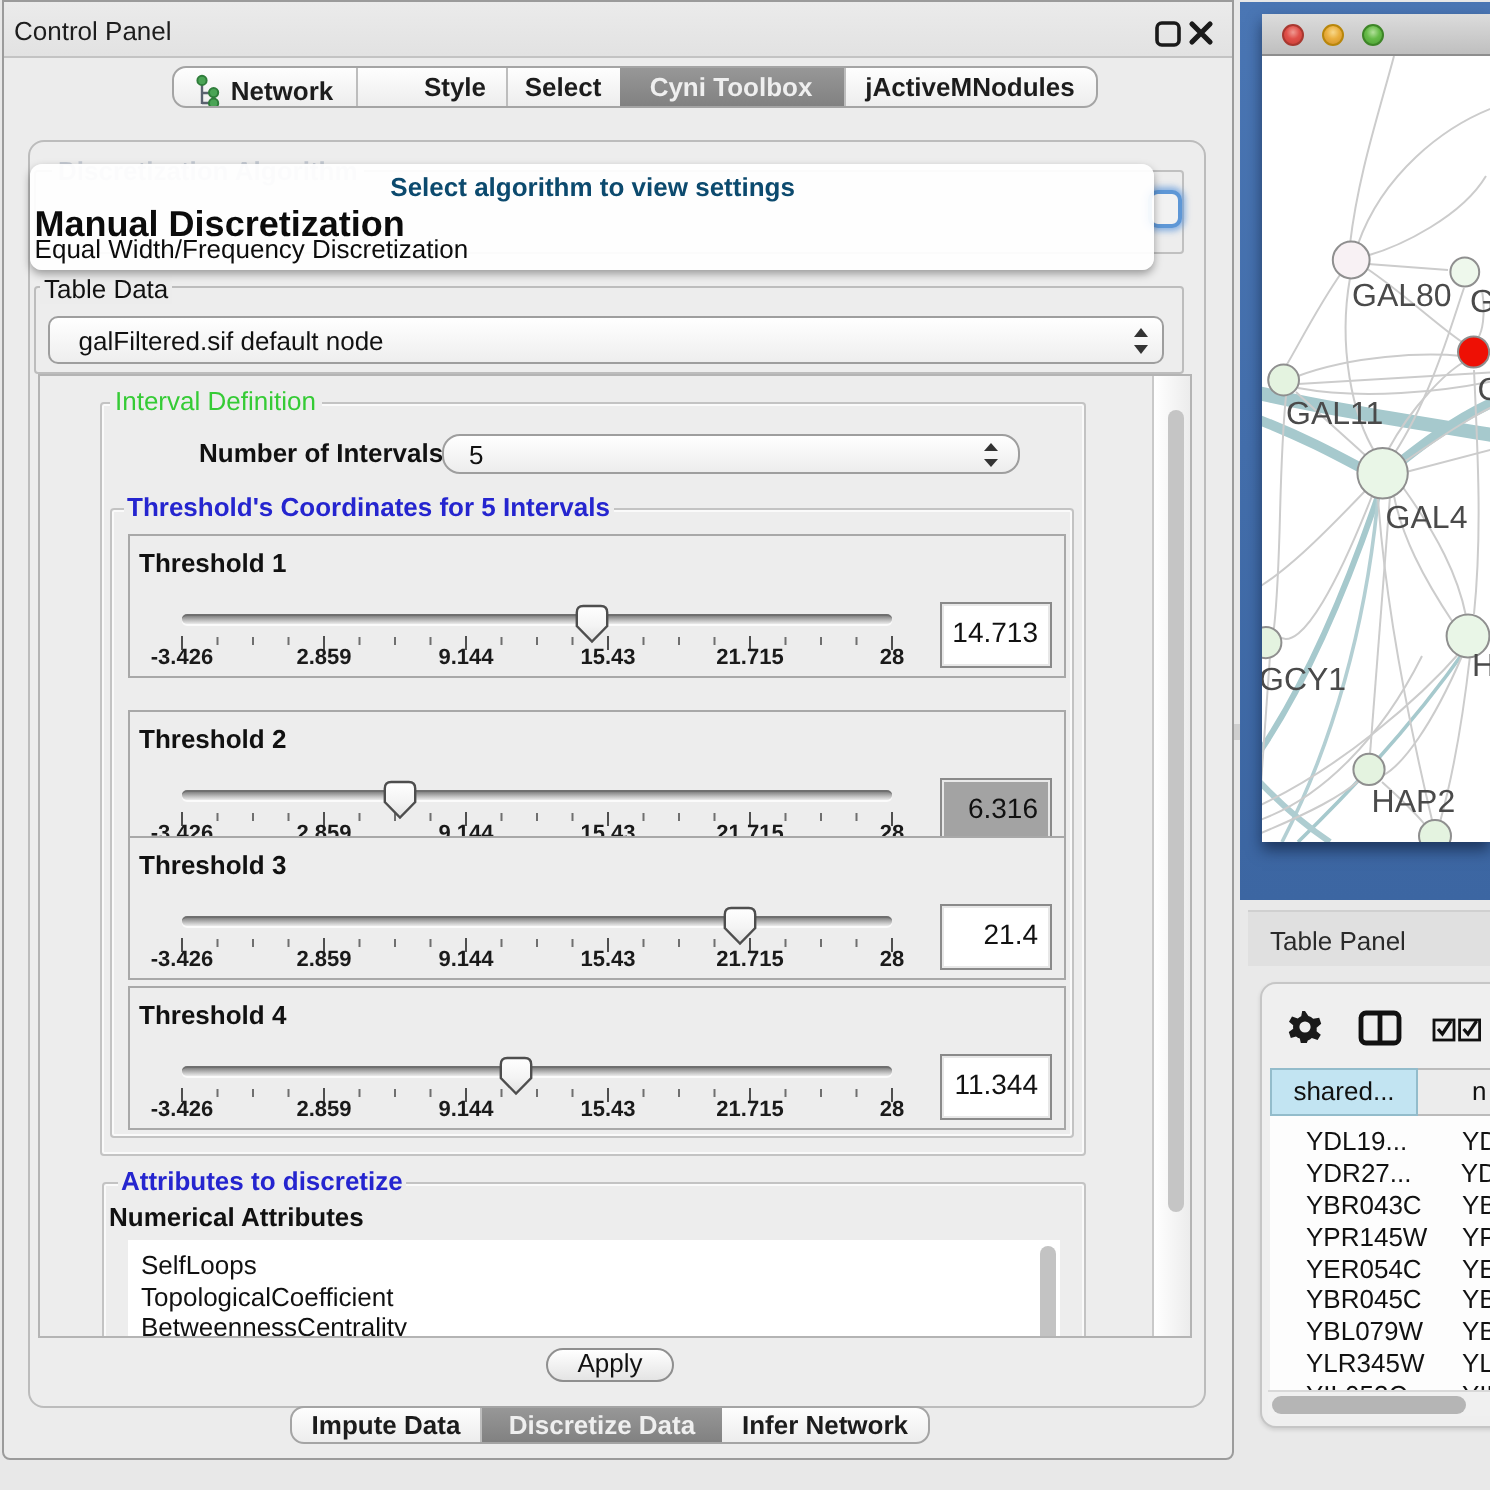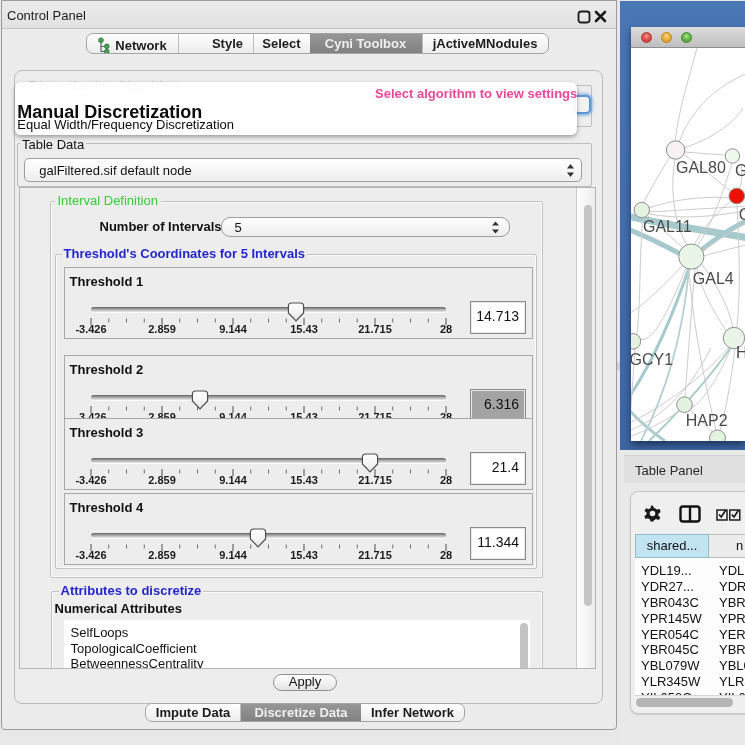--- a/index.html
+++ b/index.html
@@ -46,21 +46,21 @@
   <div class="abs" style="left:18px; top:136px; font-size:13px; color:#111; background:#ececec; padding:0 2px;">Table Data</div>
   <div class="abs" style="left:22.3px; top:157px; width:557.5px; height:24px; background:linear-gradient(#ffffff,#eeeeee); border:1px solid #9e9e9e; border-radius:5px;">
     <div class="abs" style="left:14px; top:4px; font-size:13px; color:#111;">galFiltered.sif default node</div>
     <svg class="abs" style="right:6px; top:4px;" width="9" height="15" viewBox="0 0 9 15">
       <path d="M4.5 1 L8 5.5 L1 5.5 Z" fill="#333"></path>
       <path d="M4.5 14 L8 9.5 L1 9.5 Z" fill="#333"></path>
     </svg>
   </div>
 
   <div class="abs" style="left:13.3px; top:81px; width:562px; height:53px; background:rgba(255,255,255,0.93); border-radius:6px; box-shadow:0 2px 4px rgba(0,0,0,0.35); z-index:5;">
-    <div class="abs" style="left:0; top:4px; width:100%; text-align:right; font-size:13px; font-weight:bold; color:#ec4899;">Select algorithm to view settings</div>
+    <div class="abs" style="left:0; top:4px; width:100%; text-align:center; font-size:13px; font-weight:bold; color:#0c4a6e;">Select algorithm to view settings</div>
     <div class="abs" style="left:2px; top:20px; font-size:18px; font-weight:bold; color:#0c0c0c;">Manual Discretization</div>
     <div class="abs" style="left:2px; top:35px; font-size:13px; color:#0c0c0c;">Equal Width/Frequency Discretization</div>
   </div>
 
   <div class="abs" style="left:16.5px; top:186px; width:577.5px; height:482px; border:1px solid #b4b4b4; background:#ededed; overflow:hidden;" id="viewport">
 
     <div class="abs" style="left:30px; top:13px; width:493px; height:377px; border:1px solid #c3c3c3; border-radius:2px; box-shadow:inset 0 0 0 1px #fafafa;"></div>
     <div class="abs" style="left:35px; top:5px; font-size:13px; color:#35cb35; background:#ededed; padding:0 3px;">Interval Definition</div>
 
     <div class="abs" style="left:80px; top:31px; font-size:13px; font-weight:bold; color:#111;">Number of Intervals</div>
@@ -284,21 +284,21 @@
     <div style="width:95px; display:flex; align-items:center; justify-content:center; border-right:1px solid #bdbdbd;">Impute Data</div>
     <div style="width:120px; display:flex; align-items:center; justify-content:center; background:linear-gradient(#979797,#818181); color:#efefef;">Discretize Data</div>
     <div style="width:103px; display:flex; align-items:center; justify-content:center;">Infer Network</div>
   </div>
 </div>
 
 <div class="abs" style="left:617px; top:362px; width:3px; height:8px; background:#cfcfcf;"></div>
 
 <div class="abs" style="left:620px; top:1px; width:125px; height:449px; background:linear-gradient(#4a76b4,#3c66a2);">
 
-  <div class="abs" style="left:11px; top:6px; width:114px; height:414px; box-shadow:0 4px 7px rgba(8,22,48,.6);margin-top:20px;">
+  <div class="abs" style="left:11px; top:6px; width:114px; height:414px; box-shadow:0 4px 7px rgba(8,22,48,.6);">
     <div class="abs" style="left:0; top:0; width:100%; height:21px; background:linear-gradient(#dcdcdc,#bfbfbf); border-bottom:1px solid #8e8e8e;">
       <div class="abs" style="left:10px; top:5px; width:11px; height:11px; border-radius:50%; background:radial-gradient(circle at 50% 35%, #f09a92 0%, #e0504a 45%, #c83c34 100%); border:0.5px solid #a83830;"></div>
       <div class="abs" style="left:30px; top:5px; width:11px; height:11px; border-radius:50%; background:radial-gradient(circle at 50% 35%, #f8d88a 0%, #eaaf3e 45%, #cf8f28 100%); border:0.5px solid #b8860b;"></div>
       <div class="abs" style="left:50px; top:5px; width:11px; height:11px; border-radius:50%; background:radial-gradient(circle at 50% 35%, #b2e09a 0%, #66bb48 45%, #4a9e33 100%); border:0.5px solid #3d8527;"></div>
     </div>
     <svg class="abs" style="left:0; top:21px;" width="114" height="393" viewBox="0 0 114 393">
 <rect x="0" y="0" width="114" height="393" fill="#ffffff"></rect>
 <path d="M-4 168 C 30 176, 75 183, 118 190" stroke="#a6c9cd" stroke-width="7" fill="none"></path>
 <path d="M118 172 C 95 182, 75 198, 58 212" stroke="#a6c9cd" stroke-width="5" fill="none"></path>
 <path d="M-4 181 C 20 190, 40 201, 55 209" stroke="#a6c9cd" stroke-width="5" fill="none"></path>
@@ -422,15 +422,15 @@
         </div>
     </div>
     <div class="abs" style="left:3px; top:203px; width:131px; height:13px; background:#f0f0f0; border-top:1px solid #d8d8d8;">
       <div class="abs" style="left:2px; top:2px; width:97px; height:9px; background:#b5b5b5; border-radius:5px;"></div>
     </div>
   </div>
 </div>
 
 <style>
 .row { display:flex; height:15.9px; }
-.row span:first-child { width:74px; padding-left:6px; }
+.row span:first-child { width:74px; padding-left:6px;margin-left:12px; }
 .row span:last-child { padding-left:10px; }
 </style>
 
 </body></html>

